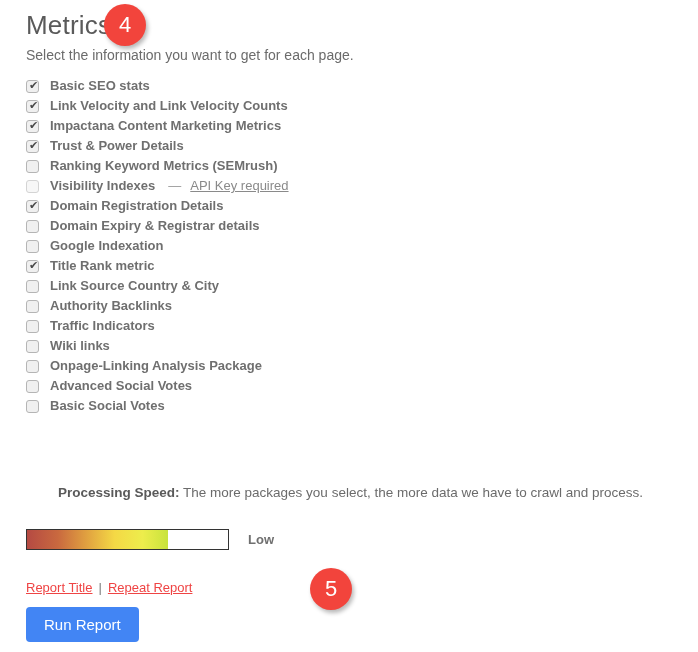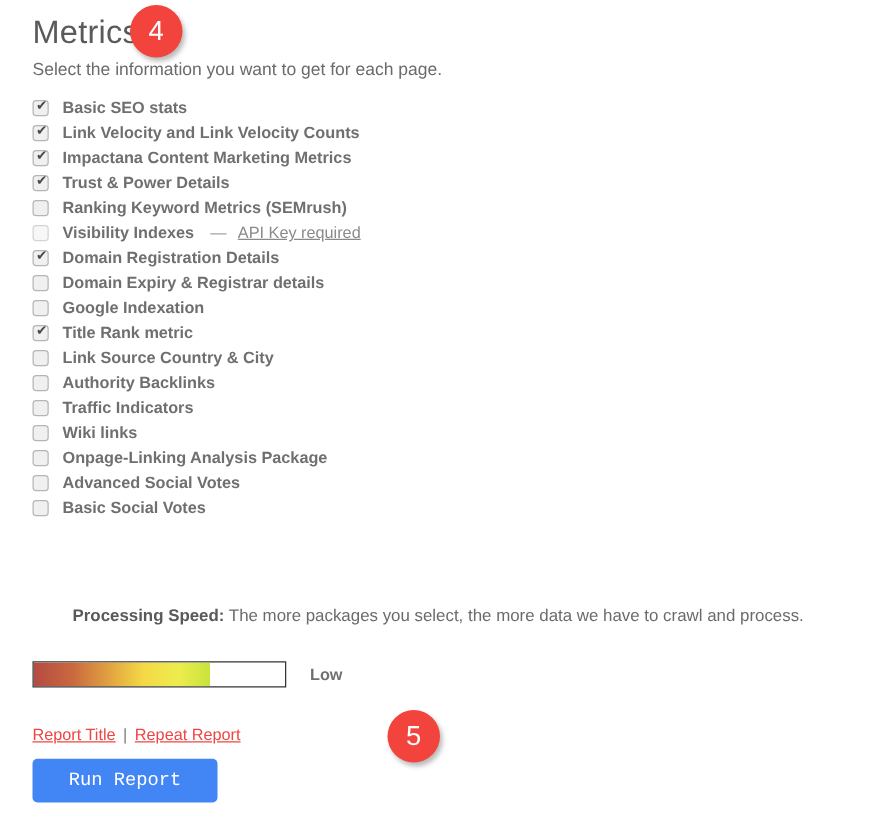--- a/index.html
+++ b/index.html
@@ -203,32 +203,32 @@
     color: #7a7a7a;
     margin: 0 6px;
   }
 
   
   .run-button {
     position: absolute;
     left: 26px;
     top: 607px;
     height: 35px;
-    padding: 0 29px;
+    padding: 0 18px;
     display: flex;
     align-items: center;
     justify-content: center;
     background: #4285f4;
     color: #ffffff;
     font-size: 15px;
     font-weight: 400;
     border: none;
     border-radius: 4px;
     cursor: pointer;
-    font-family: Liberation Mono, monospace;
+    font-family: Liberation Sans, sans-serif;
     white-space: nowrap;
   }
 </style>
 </head>
 <body>
 
 <div class="page">
 
   <div class="heading-row">
     <span class="page-title">Metrics</span>

